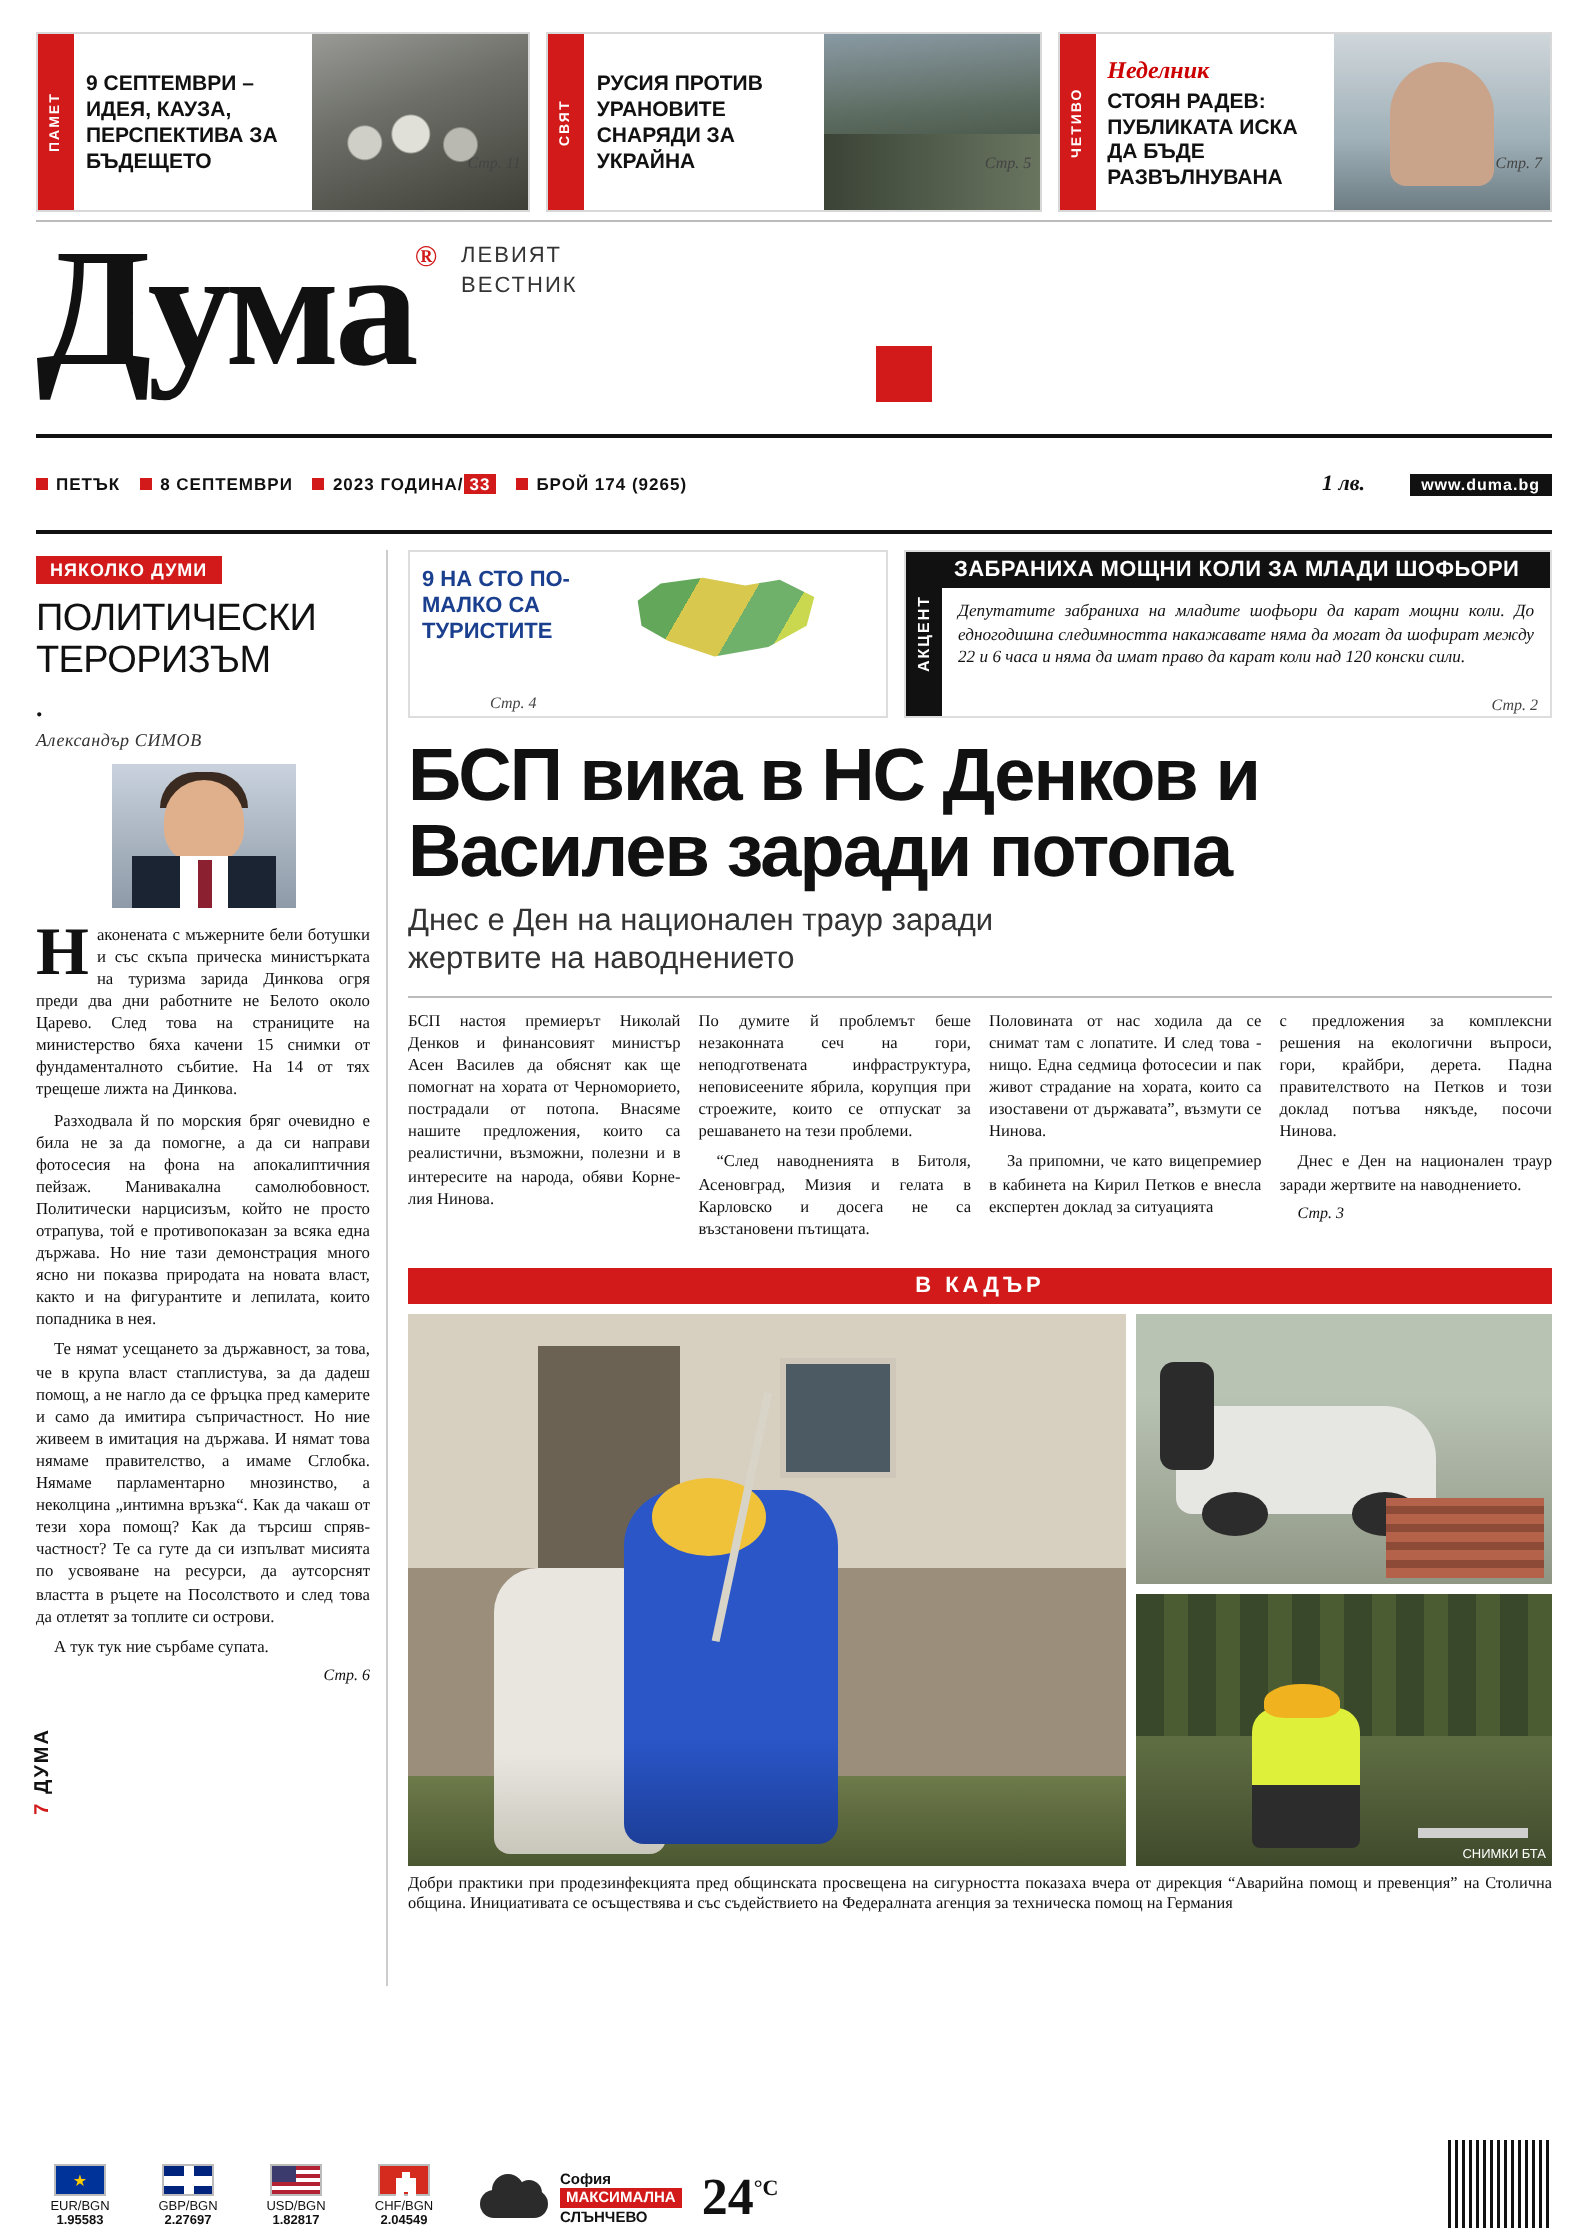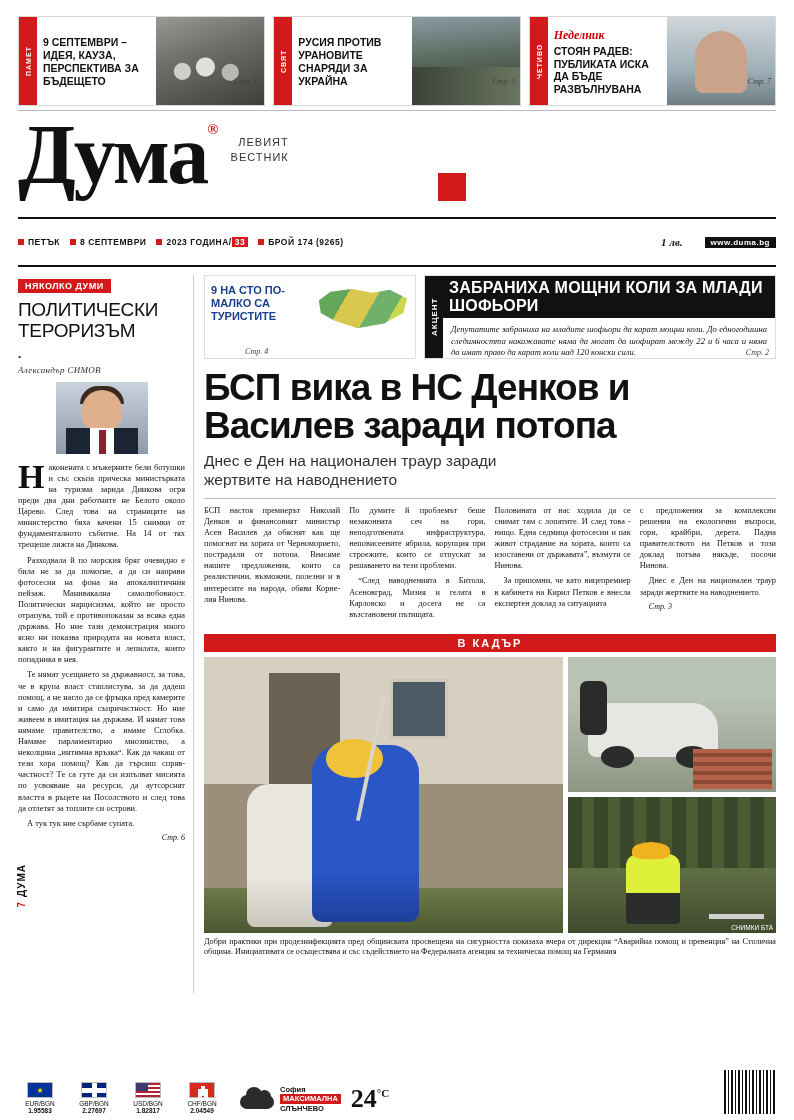--- a/index.html
+++ b/index.html
@@ -51,21 +51,21 @@
   
   .masthead { display:flex; align-items:flex-start; padding-top:6px; height:104px; position:relative;}
   .logo {
     font-family:"Liberation Serif", serif; font-weight:bold; font-size:84px;
     line-height:0.9; letter-spacing:-2px; color:#111; position:relative; padding-right:6px;
   }
   .logo .reg { font-size:15px; vertical-align:top; position:relative; top:6px; color:#d21a1a;}
   .redsq { width:28px; height:28px; background:#d21a1a; position:absolute; left:420px; top:62px; }
   .leviat {
     font-family:"Liberation Sans",sans-serif; font-size:11px; color:#333; letter-spacing:1px;
-    margin-top:18px; margin-left:8px; line-height:1.4;text-align:right;
+    margin-top:4px; margin-left:8px; line-height:1.4;
   }
   .medal-box { margin-left:auto; display:flex; align-items:flex-start; gap:6px; padding-top:12px; position:relative;}
   .medal-text { font-family:"Liberation Sans",sans-serif; font-weight:bold; font-size:11px; line-height:1.3; width:92px; }
   .medal-photo { width:62px; height:62px; border-radius:50%; background:radial-gradient(circle at 40% 35%,#e9c36a,#8a5b1e); position:relative; overflow:hidden;}
   .medal-photo .ring{position:absolute;inset:6px;border-radius:50%;background:linear-gradient(160deg,#6b87c9,#26407f);}
   .medal-photo .txt{position:absolute;inset:0;display:flex;align-items:center;justify-content:center;color:#fff;font-size:7px;font-family:"Liberation Sans",sans-serif;text-align:center;line-height:1.1;}
   .medal-pg{position:absolute;right:0;bottom:-4px;font-style:italic;font-size:8px;color:#444;}
 
   
   .datebar {
@@ -97,35 +97,35 @@
   .author-photo .tie{position:absolute;left:43px;top:48px;width:7px;height:26px;background:#8b2030;}
 
   .opin-body { font-size:8.4px; line-height:1.32; text-align:justify; hyphens:auto; }
   .opin-body p { margin:0 0 4px 0; text-indent:9px;}
   .opin-body p.first { text-indent:0; }
   .dropcap { float:left; font-size:34px; line-height:26px; font-weight:bold; padding:2px 4px 0 0; font-family:"Liberation Serif",serif;}
   .stp { font-style:italic; font-size:8px; text-align:right; margin-top:3px; }
 
   
   .toprow { display:flex; gap:8px; height:84px; }
-  .tourbox { width:212px; border:1px solid #ddd; display:flex; position:relative; }
+  .tourbox { width:240px; border:1px solid #ddd; display:flex; position:relative; }
   .tourbox .headline { font-family:"Liberation Sans",sans-serif; font-weight:bold; font-size:11px;
                        line-height:1.2; color:#1a3f8f; padding:8px 4px 0 6px; width:104px;}
   .tourmap { flex:1; position:relative; background:#fff; }
   .tourmap .shape{position:absolute;left:6px;top:10px;width:96px;height:48px;background:
     linear-gradient(120deg,#63a85a 0 30%, #d8c84e 30% 55%, #6fb06a 55% 75%, #c9d84e 75% 100%);
     clip-path: polygon(4% 30%,16% 12%,38% 6%,60% 14%,78% 8%,96% 26%,92% 56%,72% 78%,44% 88%,20% 72%,6% 56%);}
   .tourbox .pg{position:absolute;left:40px;bottom:2px;font-style:italic;font-size:8px;color:#444;}
   .accent-tab { width:18px; background:#111; color:#fff; font-family:"Liberation Sans",sans-serif;
                 font-size:8px; font-weight:bold; letter-spacing:1px; writing-mode:vertical-rl; transform:rotate(180deg);
                 display:flex;align-items:center;justify-content:center;}
   .accentbox { flex:1; border:1px solid #ddd; display:flex; position:relative; }
   .accent-inner { flex:1; padding:0; }
   .accent-head { background:#111; color:#fff; font-family:"Liberation Sans",sans-serif; font-weight:bold;
-                 font-size:16px; padding:3px 6px; letter-spacing:.2px;}
+                 font-size:11px; padding:3px 6px; letter-spacing:.2px;}
   .accent-text { font-family:"Liberation Serif",serif; font-style:italic; font-size:8.6px; line-height:1.35;
                  padding:6px 8px 0 8px; text-align:justify;}
   .accent-pg { position:absolute; right:6px; bottom:1px; font-style:italic; font-size:8px; color:#444;}
 
   
   .mainhead { font-family:"Liberation Sans",sans-serif; font-weight:bold; font-size:37px; line-height:1.02;
               letter-spacing:-1px; margin:10px 0 8px 0; }
   .subhead { font-family:"Liberation Sans",sans-serif; font-weight:normal; font-size:15.5px; line-height:1.22;
              color:#333; margin-bottom:8px; max-width:340px;}
   .rule { height:1px; background:#bbb; margin:6px 0;}

